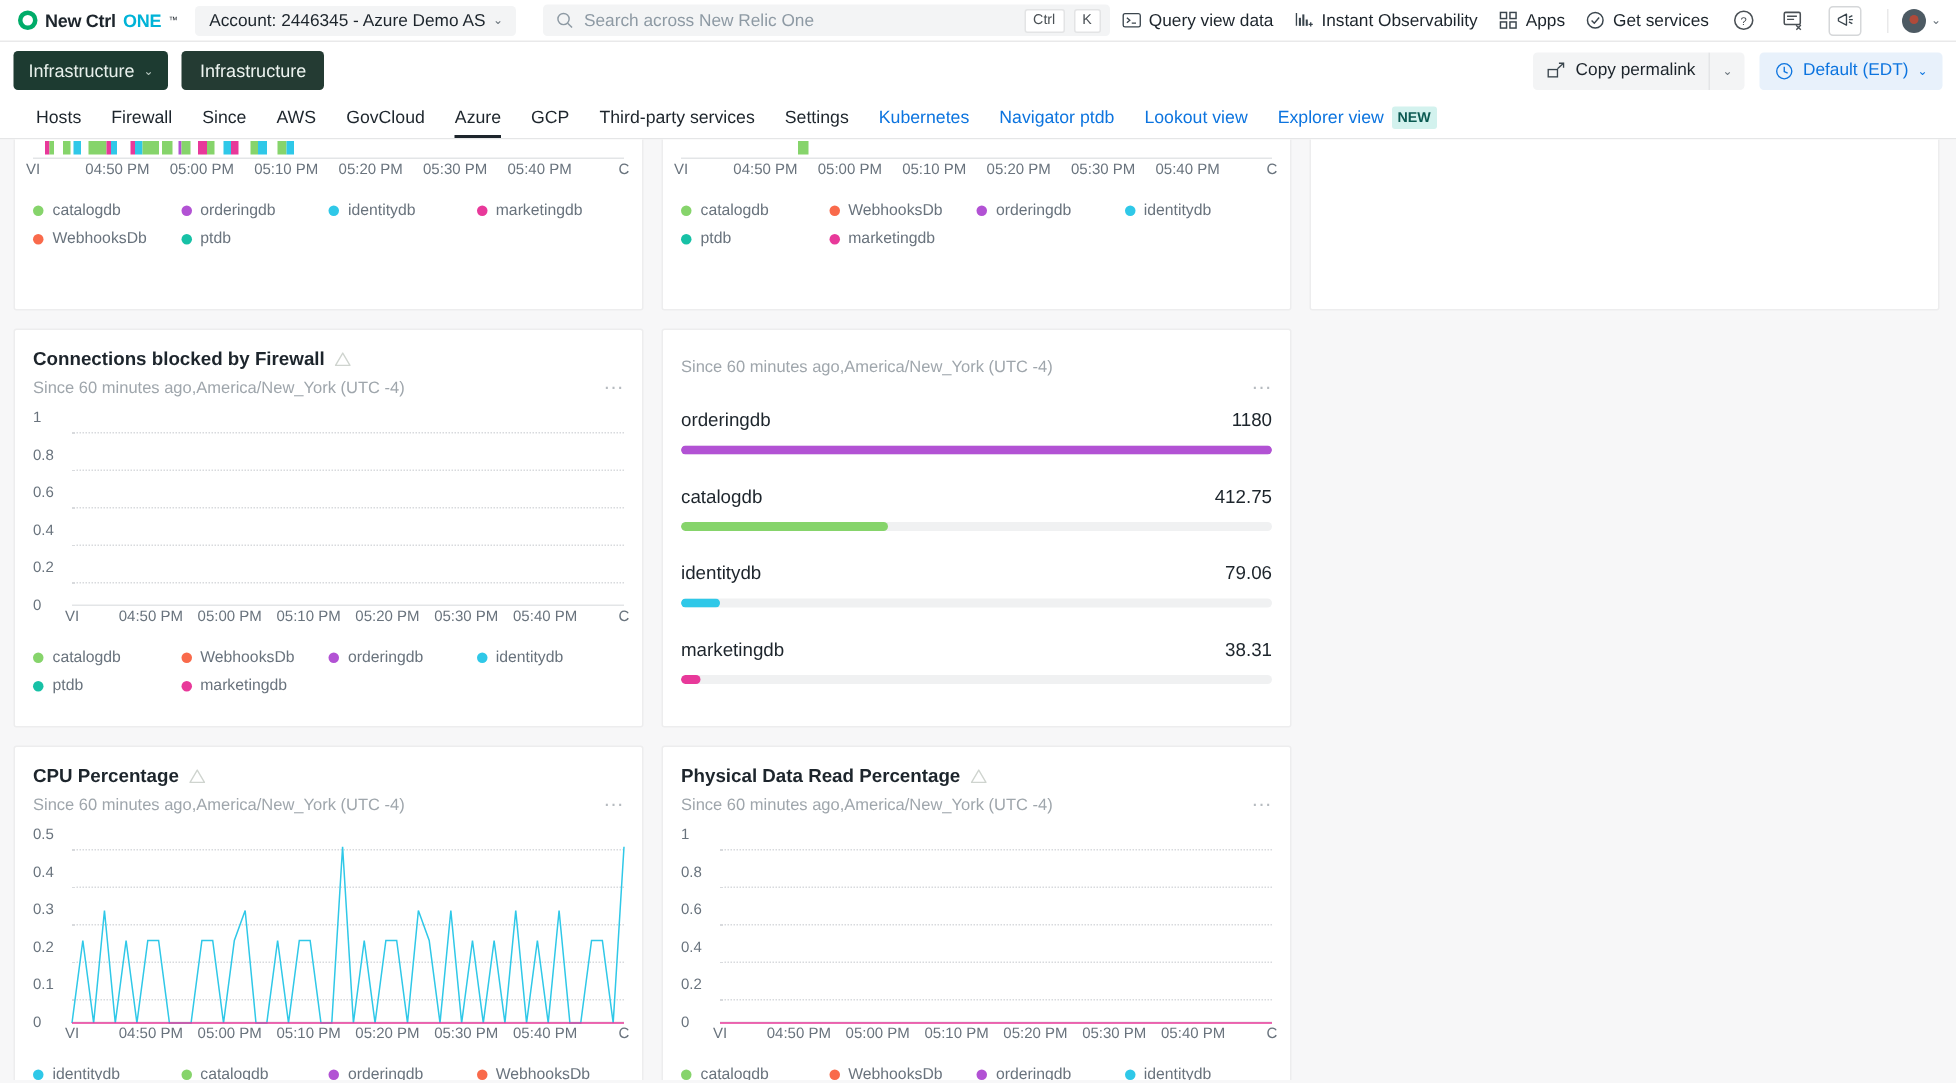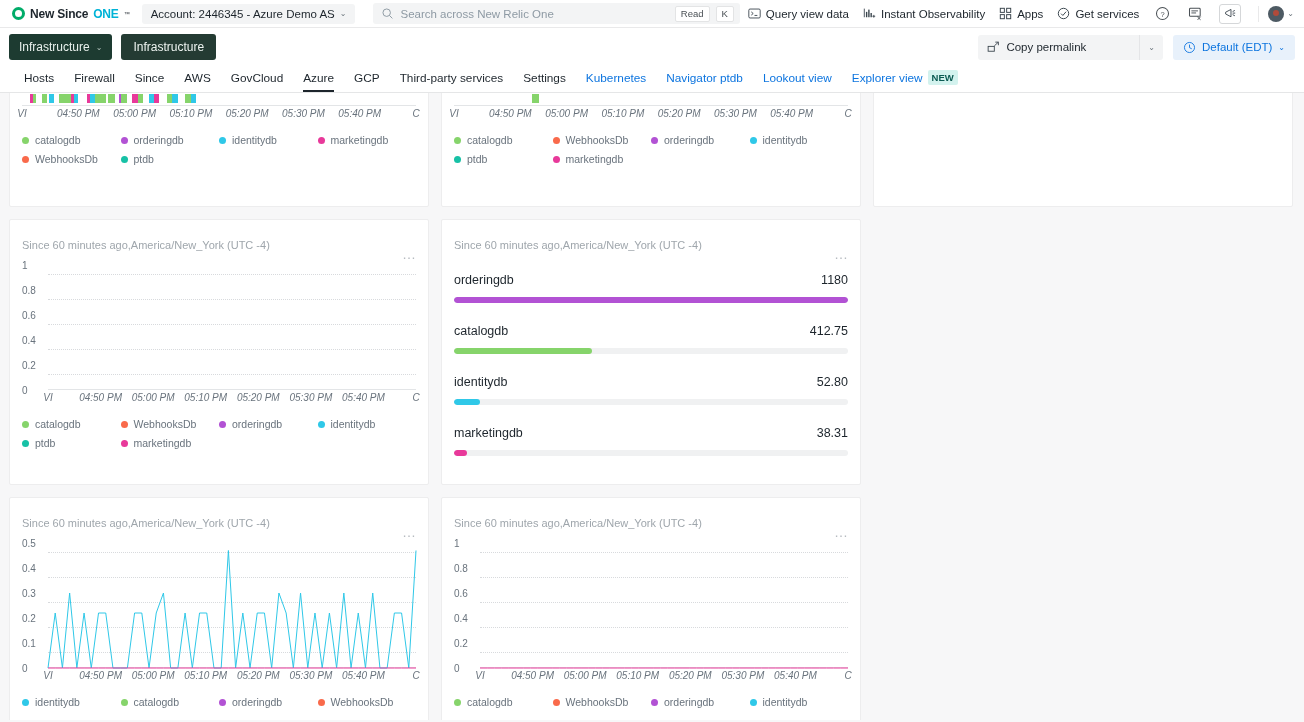--- a/index.html
+++ b/index.html
@@ -81,21 +81,21 @@
   .pill-dark .caret { color: #b6c6bf; }
   .pill-dark2 {
     background: #243b33; color: #eef4f1;
     font-size: 12px; border-radius: 3px;
     padding: 6px 12px; cursor: pointer; white-space: nowrap;
   }
   .subbar-right { margin-left: auto; display: flex; align-items: center; gap: 10px; }
   .permalink {
     background: #f3f4f5; border-radius: 3px; height: 25px;
     display: flex; align-items: center; font-size: 11.5px; color: #1d252c;
-    cursor: pointer; overflow: hidden; gap: 44px;
+    cursor: pointer; overflow: hidden;
   }
   .permalink .pl-main { display: flex; align-items: center; gap: 6px; padding: 0 9px; height: 100%; }
   .permalink .pl-caret { padding: 0 8px; height: 100%; display: flex; align-items: center; border-left: 1px solid #e4e5e7; }
   .tz-pill {
     background: #e8f1fb; border-radius: 3px; height: 25px;
     display: flex; align-items: center; gap: 6px; padding: 0 10px;
     font-size: 11.5px; color: #0c74df; cursor: pointer; white-space: nowrap;
   }
 
   
@@ -160,21 +160,21 @@
   
   .plot { position: relative; margin-top: 14px; height: 125px; }
   .ylabels { position: absolute; left: 0; top: 0; bottom: 0; width: 26px; }
   .ylab { position: absolute; font-size: 10px; color: #69737d; transform: translateY(-50%); }
   .gridarea { position: absolute; left: 26px; right: 0; top: 0; bottom: 0; }
   .gline { position: absolute; left: 0; right: 0; border-top: 1px dotted #d8dadd; }
   .axisline { position: absolute; left: 0; right: 0; bottom: 0; border-top: 1px solid #e3e5e7; }
   .plot svg { position: absolute; left: 0; top: 0; width: 100%; height: 100%; overflow: visible; }
 
   .xaxis { position: relative; height: 16px; margin-left: 26px; margin-top: 2px; }
-  .xlab { position: absolute; font-size: 10px; color: #69737d; transform: translateX(-50%); white-space: nowrap; font-style: italic; }
+  .xlab { position: absolute; font-size: 10px; color: #69737d; transform: translateX(-50%); white-space: nowrap; }
 
   .legend { margin-top: 10px; display: grid; grid-template-columns: repeat(4, 1fr); row-gap: 7px; }
   .leg { display: flex; align-items: center; gap: 6px; font-size: 10.5px; color: #69737d; white-space: nowrap; cursor: pointer;}
   .dot { width: 7px; height: 7px; border-radius: 50%; flex: 0 0 auto; }
 
   
   .barlist { margin-top: 22px; }
   .barrow { margin-bottom: 21px; }
   .barrow:last-child { margin-bottom: 0; }
   .barhead { display: flex; justify-content: space-between; align-items: baseline; font-size: 12.5px; color: #1d252c; }
@@ -185,37 +185,37 @@
   .segstrip { position: relative; height: 11px; }
   .seg { position: absolute; top: 0; height: 9px; }
 </style>
 </head>
 <body>
 
 <div class="topbar">
 
   <div class="logo">
     <span class="ring"></span>
-    <span class="nr">New Since</span>
+    <span class="nr">New Ctrl</span>
     <span class="one">ONE</span>
     <span class="tm">™</span>
   </div>
 
   <div class="account-pill">
     <span>Account: 2446345 - Azure Demo AS</span>
     <span class="caret">⌄</span>
   </div>
 
   <div class="search-box">
     <svg class="icon-sq" viewBox="0 0 16 16">
       <circle cx="7" cy="7" r="4.6" fill="none" stroke="#8e9aa4" stroke-width="1.2"></circle>
       <line x1="10.4" y1="10.4" x2="14" y2="14" stroke="#8e9aa4" stroke-width="1.2"></line>
     </svg>
     <span class="sp">Search across New Relic One</span>
-    <span class="kbd">Read</span>
+    <span class="kbd">Ctrl</span>
     <span class="kbd">K</span>
   </div>
 
   <div class="topnav">
 
     <div class="topnav-item">
       <svg class="icon-sq" viewBox="0 0 16 16">
         <rect x="1" y="2.5" width="14" height="11" rx="1.5" fill="none" stroke="#3a454d" stroke-width="1.1"></rect>
         <polyline points="4,6 6.4,8 4,10" fill="none" stroke="#3a454d" stroke-width="1.1"></polyline>
         <line x1="8" y1="10.4" x2="11.5" y2="10.4" stroke="#3a454d" stroke-width="1.1"></line>
@@ -442,20 +442,26 @@
           <div class="leg">
             <span class="dot" style="background: rgb(232, 57, 154);"></span>
             <span>marketingdb</span>
           </div>
         </div>
     </div>
 
     <div class="card empty"></div>
 
     <div class="card">
+      <div class="card-title">
+        <span>Connections blocked by Firewall</span>
+        <svg class="warn-tri" viewBox="0 0 16 16">
+          <path d="M8 2 L15 14 L1 14 Z" fill="none" stroke="#cfd4cf" stroke-width="1.3" stroke-linejoin="round"></path>
+        </svg>
+      </div>
       <div class="card-sub">Since 60 minutes ago,America/New_York (UTC -4)</div>
       <div class="dots">…</div>
       <div class="plot" id="plot-cb">
           <div class="ylabels">
             <span class="ylab" style="top: 100%;">0</span>
             <span class="ylab" style="top: 80%;">0.2</span>
             <span class="ylab" style="top: 60%;">0.4</span>
             <span class="ylab" style="top: 40%;">0.6</span>
             <span class="ylab" style="top: 20%;">0.8</span>
             <span class="ylab" style="top: 0%;">1</span>
@@ -526,41 +532,47 @@
               <span>catalogdb</span>
               <span>412.75</span>
             </div>
             <div class="bartrack">
               <div class="barfill" style="width: 34.9788%; background: rgb(134, 212, 107);"></div>
             </div>
           </div>
           <div class="barrow">
             <div class="barhead">
               <span>identitydb</span>
-              <span>52.80</span>
+              <span>79.06</span>
             </div>
             <div class="bartrack">
               <div class="barfill" style="width: 6.7%; background: rgb(47, 200, 232);"></div>
             </div>
           </div>
           <div class="barrow">
             <div class="barhead">
               <span>marketingdb</span>
               <span>38.31</span>
             </div>
             <div class="bartrack">
               <div class="barfill" style="width: 3.24661%; background: rgb(232, 57, 154);"></div>
             </div>
           </div>
         </div>
     </div>
 
     <div class="card empty" style="background:transparent;border:none"></div>
 
     <div class="card">
+      <div class="card-title">
+        <span>CPU Percentage</span>
+        <svg class="warn-tri" viewBox="0 0 16 16">
+          <path d="M8 2 L15 14 L1 14 Z" fill="none" stroke="#cfd4cf" stroke-width="1.3" stroke-linejoin="round"></path>
+        </svg>
+      </div>
       <div class="card-sub">Since 60 minutes ago,America/New_York (UTC -4)</div>
       <div class="dots">…</div>
       <div class="plot" id="plot-cpu">
           <div class="ylabels">
             <span class="ylab" style="top: 100%;">0</span>
             <span class="ylab" style="top: 80%;">0.1</span>
             <span class="ylab" style="top: 60%;">0.2</span>
             <span class="ylab" style="top: 40%;">0.3</span>
             <span class="ylab" style="top: 20%;">0.4</span>
             <span class="ylab" style="top: 0%;">0.5</span>
@@ -602,20 +614,26 @@
             <span>orderingdb</span>
           </div>
           <div class="leg">
             <span class="dot" style="background: rgb(249, 106, 75);"></span>
             <span>WebhooksDb</span>
           </div>
         </div>
     </div>
 
     <div class="card">
+      <div class="card-title">
+        <span>Physical Data Read Percentage</span>
+        <svg class="warn-tri" viewBox="0 0 16 16">
+          <path d="M8 2 L15 14 L1 14 Z" fill="none" stroke="#cfd4cf" stroke-width="1.3" stroke-linejoin="round"></path>
+        </svg>
+      </div>
       <div class="card-sub">Since 60 minutes ago,America/New_York (UTC -4)</div>
       <div class="dots">…</div>
       <div class="plot" id="plot-pdr">
           <div class="ylabels">
             <span class="ylab" style="top: 100%;">0</span>
             <span class="ylab" style="top: 80%;">0.2</span>
             <span class="ylab" style="top: 60%;">0.4</span>
             <span class="ylab" style="top: 40%;">0.6</span>
             <span class="ylab" style="top: 20%;">0.8</span>
             <span class="ylab" style="top: 0%;">1</span>

